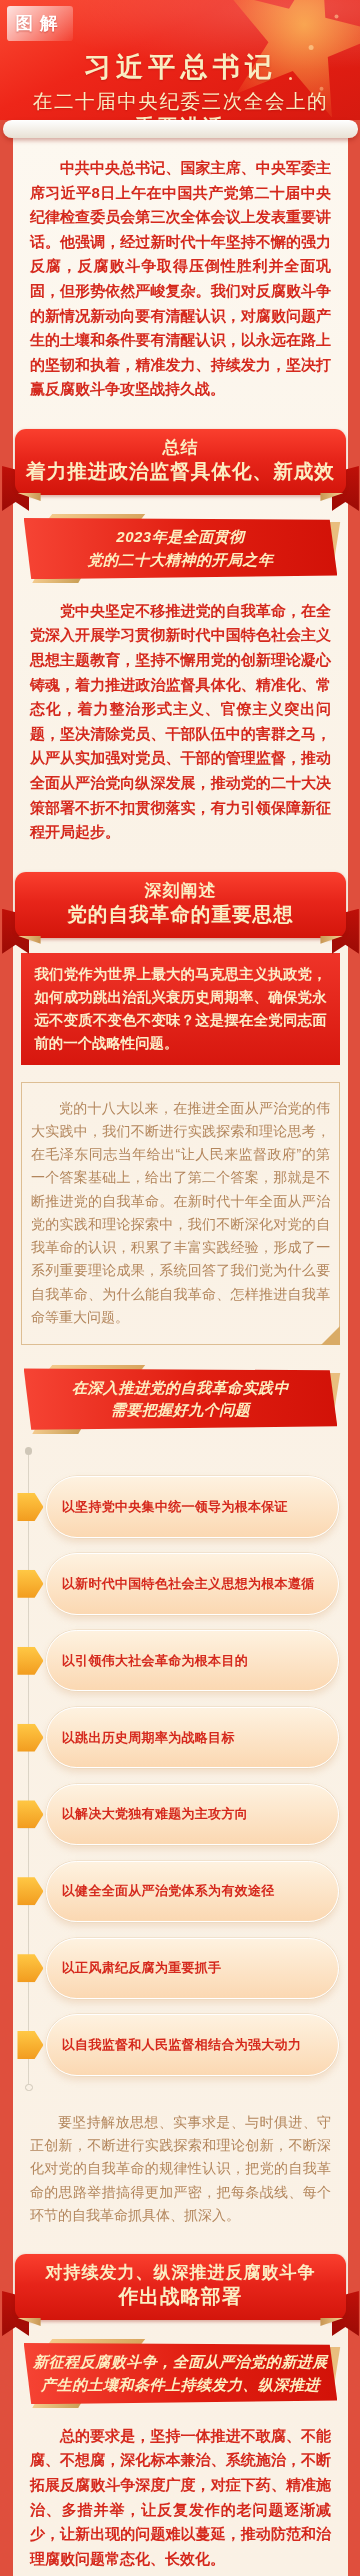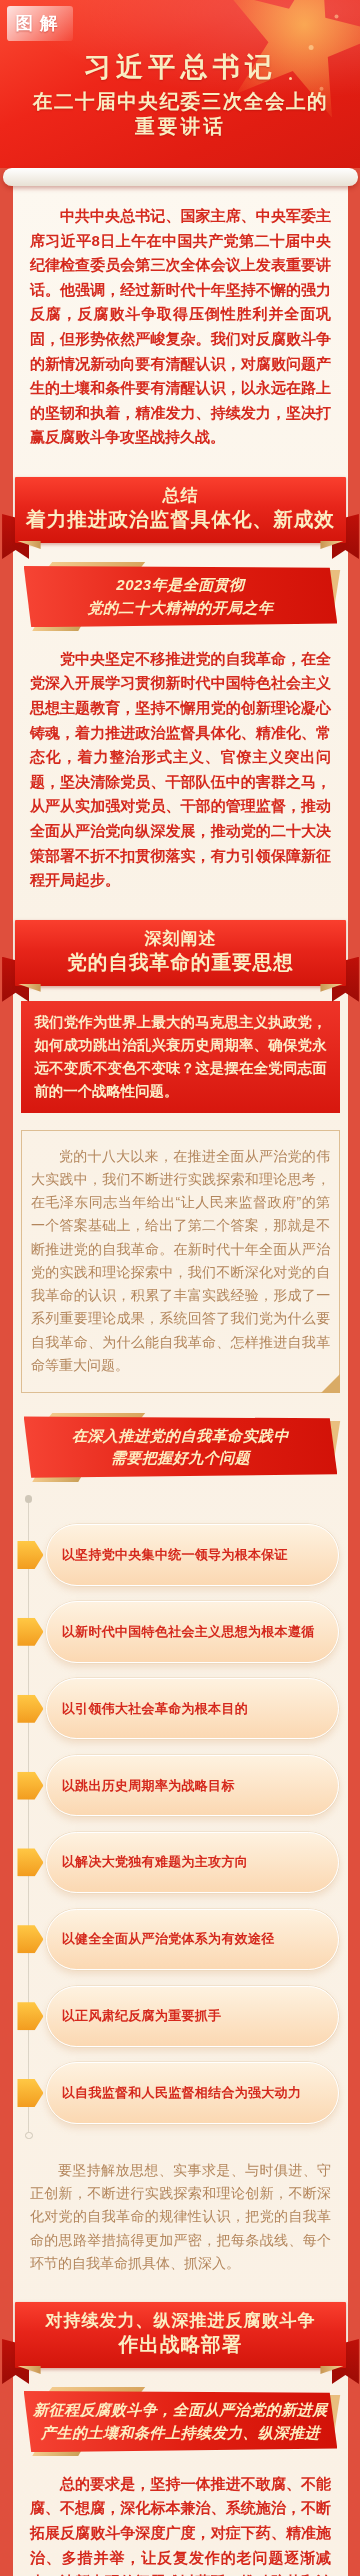--- a/index.html
+++ b/index.html
@@ -2,56 +2,56 @@
 <html style="font-size:8.2px"><head>
 <meta charset="utf-8">
 <style>
   html,body{margin:0;padding:0;}
   body{
     width:361px; background:#df4f3d;
     font-family:"Liberation Sans","DejaVu Sans",sans-serif;
     -webkit-font-smoothing:antialiased;
   }
   
-  .header{position:relative;height:168px;overflow:hidden;
+  .header{position:relative;height:120px;overflow:hidden;
     background:linear-gradient(155deg,#fb4b33 0%,#ee2619 38%,#e11d12 72%,#d61a10 100%);}
   .header .sweep{position:absolute;inset:0;
     background:radial-gradient(130% 90% at 82% 6%,rgba(255,255,255,.20),rgba(255,255,255,0) 58%);}
   .big-star{position:absolute;right:-25px;top:-47px;width:170px;height:170px;opacity:.75;
     transform:rotate(14deg);
     clip-path:polygon(50% 0%,61% 35%,98% 35%,68% 57%,79% 91%,50% 70%,21% 91%,32% 57%,2% 35%,39% 35%);
     background:radial-gradient(circle at 50% 42%,rgba(255,206,92,.95),rgba(244,110,48,.30) 70%);}
   .spark{position:absolute;left:289px;top:77px;width:3.1px;height:3.1px;border-radius:50%;
     background:rgba(255,230,170,.9);
     box-shadow:20.6px -31px 0 1px rgba(255,230,170,.55), 46px -62px 0 0.5px rgba(255,230,170,.5),
       -62px -20.6px 0 0.5px rgba(255,230,170,.45), 31px 10.3px 0 0.5px rgba(255,230,170,.4);}
   .badge{position:absolute;left:7.2px;top:6.2px;padding:5.2px 8.2px;border-radius:3.1px;
     background:linear-gradient(135deg,rgba(255,255,255,.85),rgba(255,255,255,.06));
     color:#fff;font-size:17.5px;font-weight:bold;letter-spacing:7.2px;
     text-shadow:0 0.5px 1.5px rgba(170,20,12,.45);}
   .title-wrap{position:relative;text-align:center;padding-top:52px;
     font-family:"DejaVu Serif","Liberation Serif",serif;color:#f9edc2;
     text-shadow:0 1px 1.5px rgba(140,10,5,.35);}
   .title-1{font-size:27px;font-weight:bold;letter-spacing:5.2px;line-height:1.1;}
-  .title-2{font-size:19.6px;font-weight:bold;letter-spacing:1.5px;line-height:1.35;margin-top:7.2px;}
+  .title-2{font-size:19.6px;font-weight:normal;letter-spacing:1.5px;line-height:1.35;margin-top:7.2px;}
   .title-3{font-size:19.6px;font-weight:bold;letter-spacing:3.1px;line-height:1.2;}
   
   .scroll-top{position:relative;height:17.5px;margin:0 3.1px;z-index:3;
     background:linear-gradient(180deg,#ffffff,#e8e1d4);
     border-radius:8.8px;box-shadow:0 2.6px 4.1px rgba(140,20,10,.35);}
   
   .paper{position:relative;margin:-4.1px 13.4px 0;z-index:2;
     background:linear-gradient(180deg,#fdf8f0 0%,#faf2e6 30%,#faf1e5 100%);
     padding:17.5px 0 24px;}
   .intro{margin:5.2px 16.5px 0;color:#d5291d;font-size:15px;font-weight:bold;
     line-height:1.64;text-align:justify;text-indent:2em;}
   
   .ribbon{position:relative;margin:27px -11.3px 0;z-index:2;}
   .ribbon .band{position:relative;margin:0 13.4px;z-index:2;text-align:center;
-    padding:7.2px 4.1px 9.3px;border-radius:1px;
+    padding:7.2px 4.1px 9.3px;border-radius:11px;
     background:linear-gradient(180deg,#fa3f2e 0%,#e7251a 45%,#d3150b 100%);
     box-shadow:0 1.5px 3.1px rgba(150,15,8,.3);}
   .ribbon .tail{position:absolute;top:56%;width:27px;height:45px;z-index:1;
     background:linear-gradient(180deg,#bf1009,#9c0b05);}
   .ribbon .tail.l{left:0;clip-path:polygon(0 0,100% 16%,100% 100%,50% 80%,0 100%);}
   .ribbon .tail.r{right:0;clip-path:polygon(0 16%,100% 0,100% 100%,50% 80%,0 100%);}
   .ribbon .curl{position:absolute;bottom:-6.2px;width:23px;height:8.2px;z-index:3;}
   .ribbon .curl.l{left:15.5px;background:linear-gradient(90deg,#f6d294,#c79551);
     clip-path:polygon(0 0,100% 0,100% 100%);}
   .ribbon .curl.r{right:15.5px;background:linear-gradient(270deg,#f6d294,#c79551);

